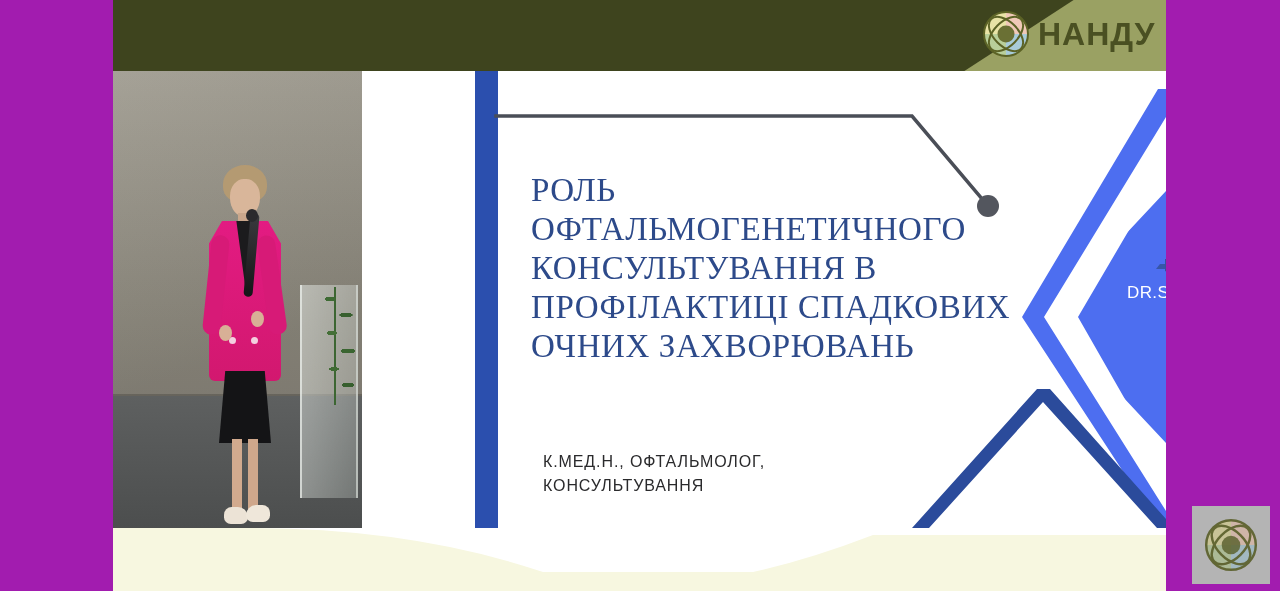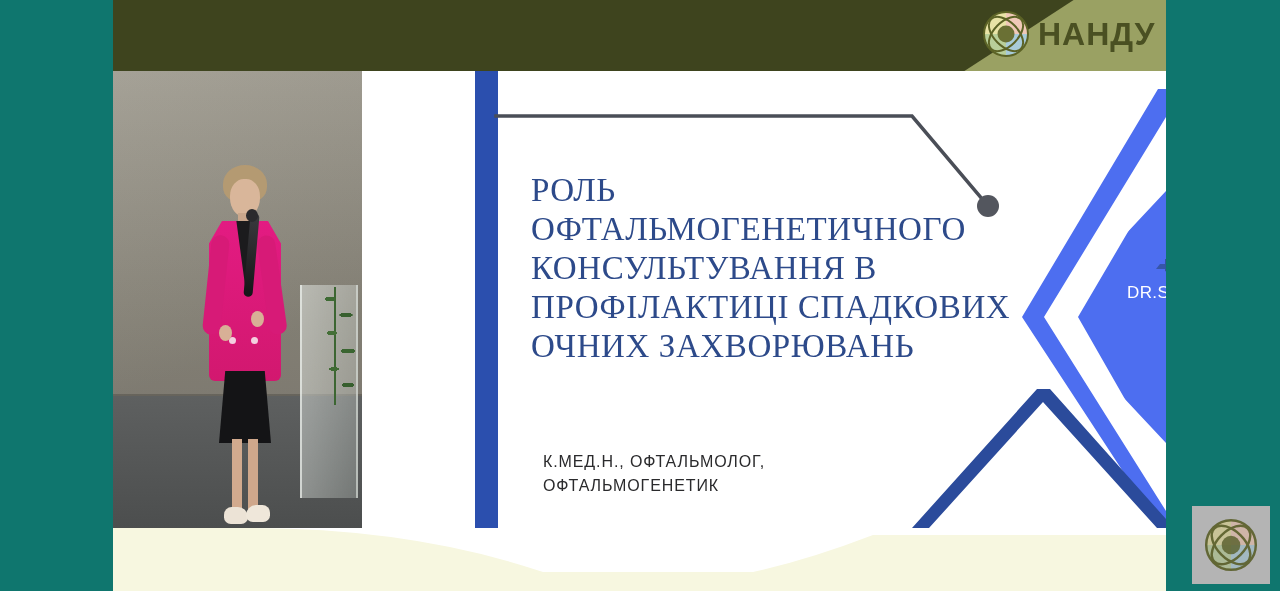--- a/index.html
+++ b/index.html
@@ -11,21 +11,21 @@
     width: 1280px;
     height: 591px;
     overflow: hidden;
     font-family: "Liberation Sans", sans-serif;
   }
 
   #stage {
     position: relative;
     width: 1280px;
     height: 591px;
-    background: #0f766e;
+    background: #a21caf;
   }
 
   
   #video-frame {
     position: absolute;
     left: 113px;
     top: 0;
     width: 1053px;
     height: 591px;
     overflow: hidden;
@@ -383,21 +383,21 @@
       </svg>
 
       <div class="slide-title">РОЛЬ
 ОФТАЛЬМОГЕНЕТИЧНОГО
 КОНСУЛЬТУВАННЯ В
 ПРОФІЛАКТИЦІ СПАДКОВИХ
 ОЧНИХ ЗАХВОРЮВАНЬ</div>
 
 
       <div class="presenter-role">К.МЕД.Н., ОФТАЛЬМОЛОГ,
-ОФТАЛЬМОГЕНЕТИК</div>
+КОНСУЛЬТУВАННЯ</div>
 
       <svg class="chevrons-svg" viewBox="0 0 284 457" aria-hidden="true">
 
         <path d="M284 28 L284 120 L166 246 L284 372 L284 457 L300 457 L300 -10 Z" fill="#4d6ef0"></path>
         <path d="M284 28 L150 246 L284 457 L284 400 L196 246 L284 96 Z" fill="#ffffff"></path>
 
         <path d="M284 18 L284 46 L162 246 L284 440 L284 457 L278 457 L140 246 L276 18 Z" fill="#4d6ef0"></path>
 
         <path d="M155 318 L168 318 L292 457 L275 457 L161 331 L47 457 L30 457 Z" fill="#2b4b9b"></path>
       </svg>

